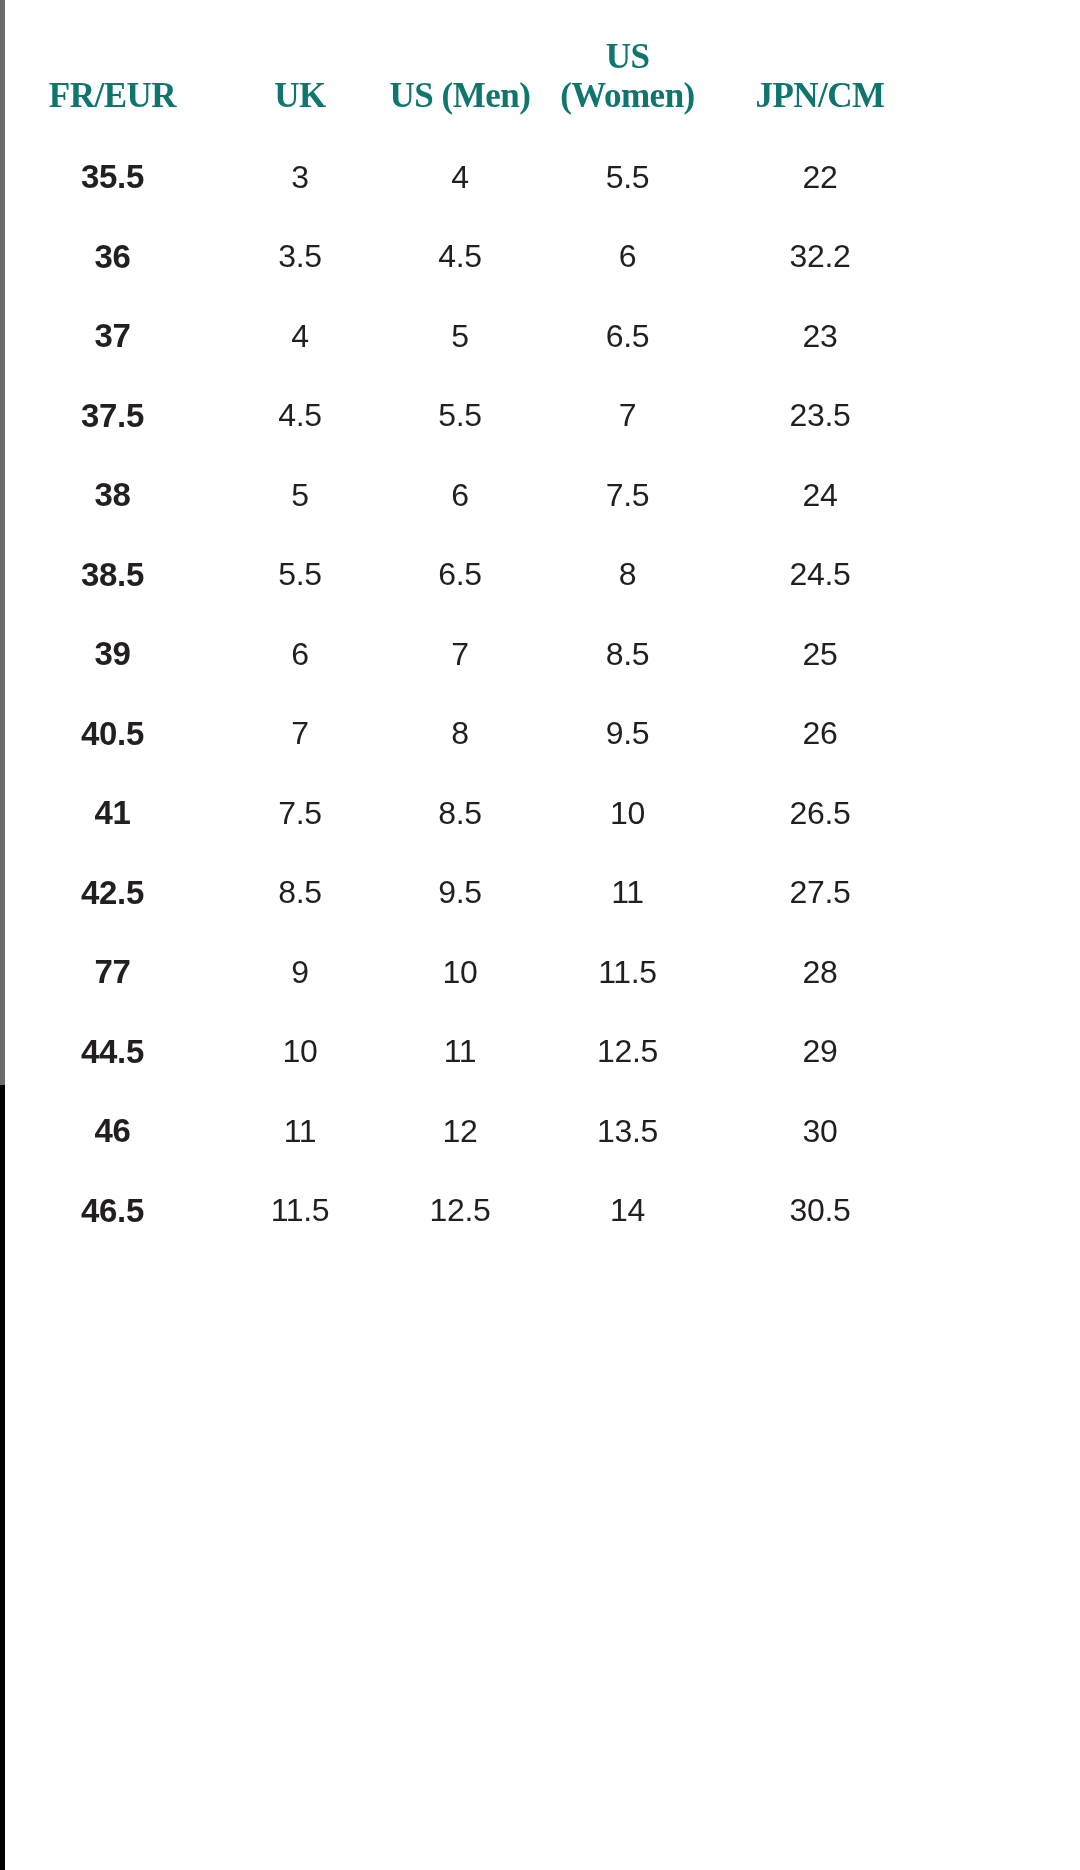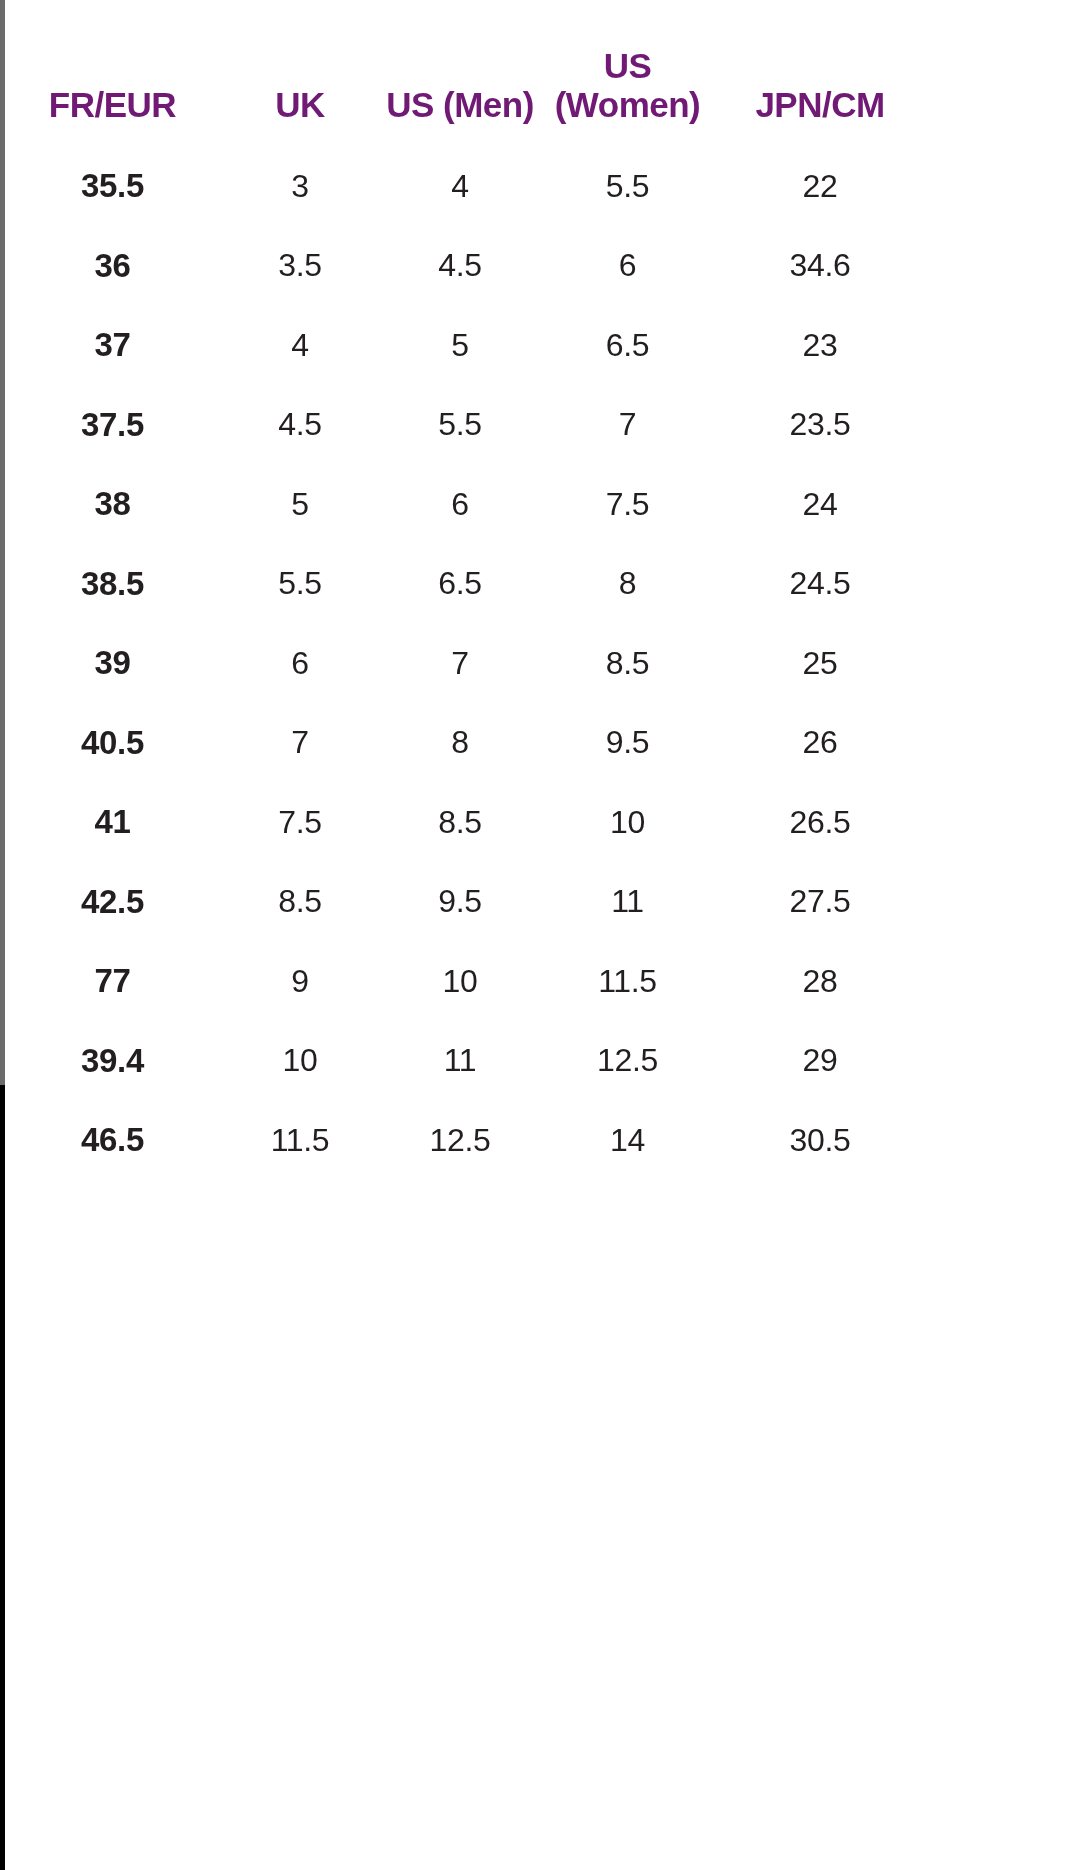--- a/index.html
+++ b/index.html
@@ -56,24 +56,25 @@
   table.size-table col.c3 { width: 175px; }
   table.size-table col.c4 { width: 210px; }
 
   thead th {
     font-weight: 700;
     font-size: 35px;
     line-height: 1.12;
     letter-spacing: -0.5px;
     text-align: center;
     vertical-align: bottom;
-    padding: 9px 0 22px 0;
+    padding: 0 0 22px 0;
     height: 115px;
-    color: #701a75;
+    color: #0f766e;
     white-space: nowrap;
+    font-family: Liberation Serif, serif;
   }
 
   thead th .hdr-line {
     display: block;
   }
 
   tbody td {
     text-align: center;
     vertical-align: middle;
     height: 79.5px;
@@ -135,21 +136,21 @@
           <td>3</td>
           <td>4</td>
           <td>5.5</td>
           <td>22</td>
         </tr>
         <tr>
           <td class="eur-cell">36</td>
           <td>3.5</td>
           <td>4.5</td>
           <td>6</td>
-          <td>34.6</td>
+          <td>32.2</td>
         </tr>
         <tr>
           <td class="eur-cell">37</td>
           <td>4</td>
           <td>5</td>
           <td>6.5</td>
           <td>23</td>
         </tr>
         <tr>
           <td class="eur-cell">37.5</td>
@@ -201,25 +202,32 @@
           <td>27.5</td>
         </tr>
         <tr>
           <td class="eur-cell">77</td>
           <td>9</td>
           <td>10</td>
           <td>11.5</td>
           <td>28</td>
         </tr>
         <tr>
-          <td class="eur-cell">39.4</td>
+          <td class="eur-cell">44.5</td>
           <td>10</td>
           <td>11</td>
           <td>12.5</td>
           <td>29</td>
+        </tr>
+        <tr>
+          <td class="eur-cell">46</td>
+          <td>11</td>
+          <td>12</td>
+          <td>13.5</td>
+          <td>30</td>
         </tr>
         <tr>
           <td class="eur-cell">46.5</td>
           <td>11.5</td>
           <td>12.5</td>
           <td>14</td>
           <td>30.5</td>
         </tr>
       </tbody>
   </table>

